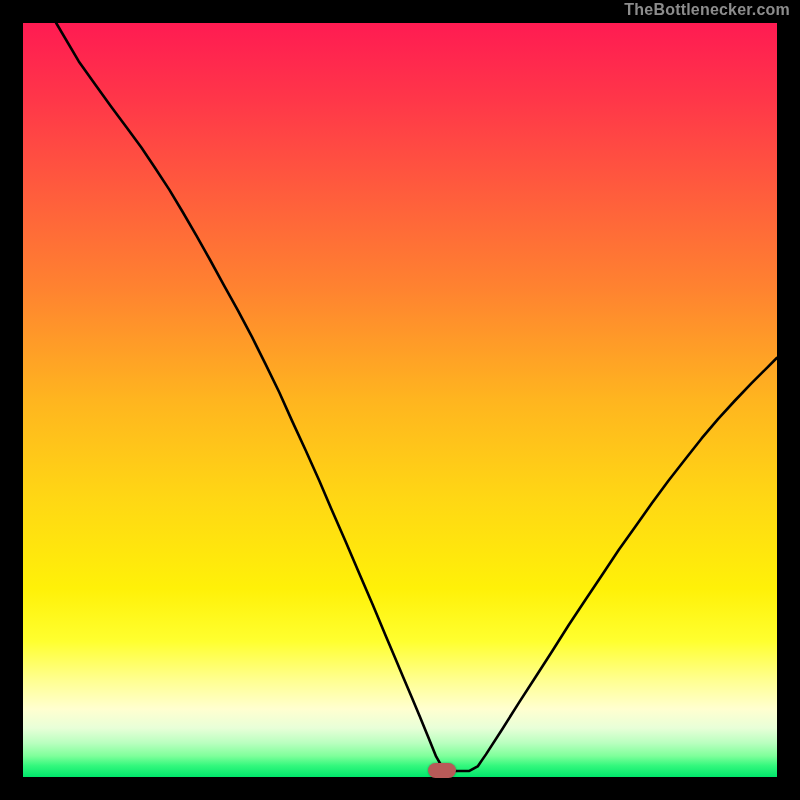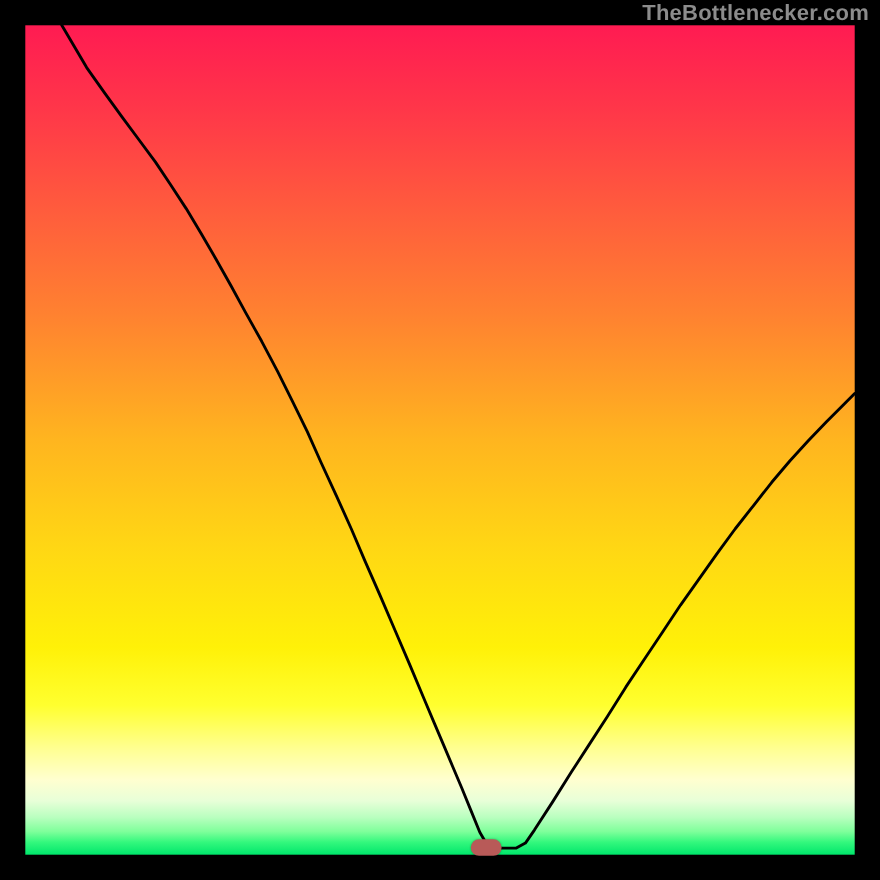--- a/index.html
+++ b/index.html
@@ -16,21 +16,21 @@
     height: 800px;
   }
   svg {
     display: block;
   }
   .watermark {
     position: absolute;
     top: 1px;
     right: 10px;
     font-family: Arial, Helvetica, sans-serif;
-    font-size: 20px;
+    font-size: 16px;
     font-weight: 600;
     color: #8c8c8c;
     letter-spacing: 0.2px;
   }
   .marker {
     position: absolute;
     width: 28px;
     height: 15px;
     border-radius: 999px;
     filter: drop-shadow(0 0 1px rgba(0,0,0,0.3));

